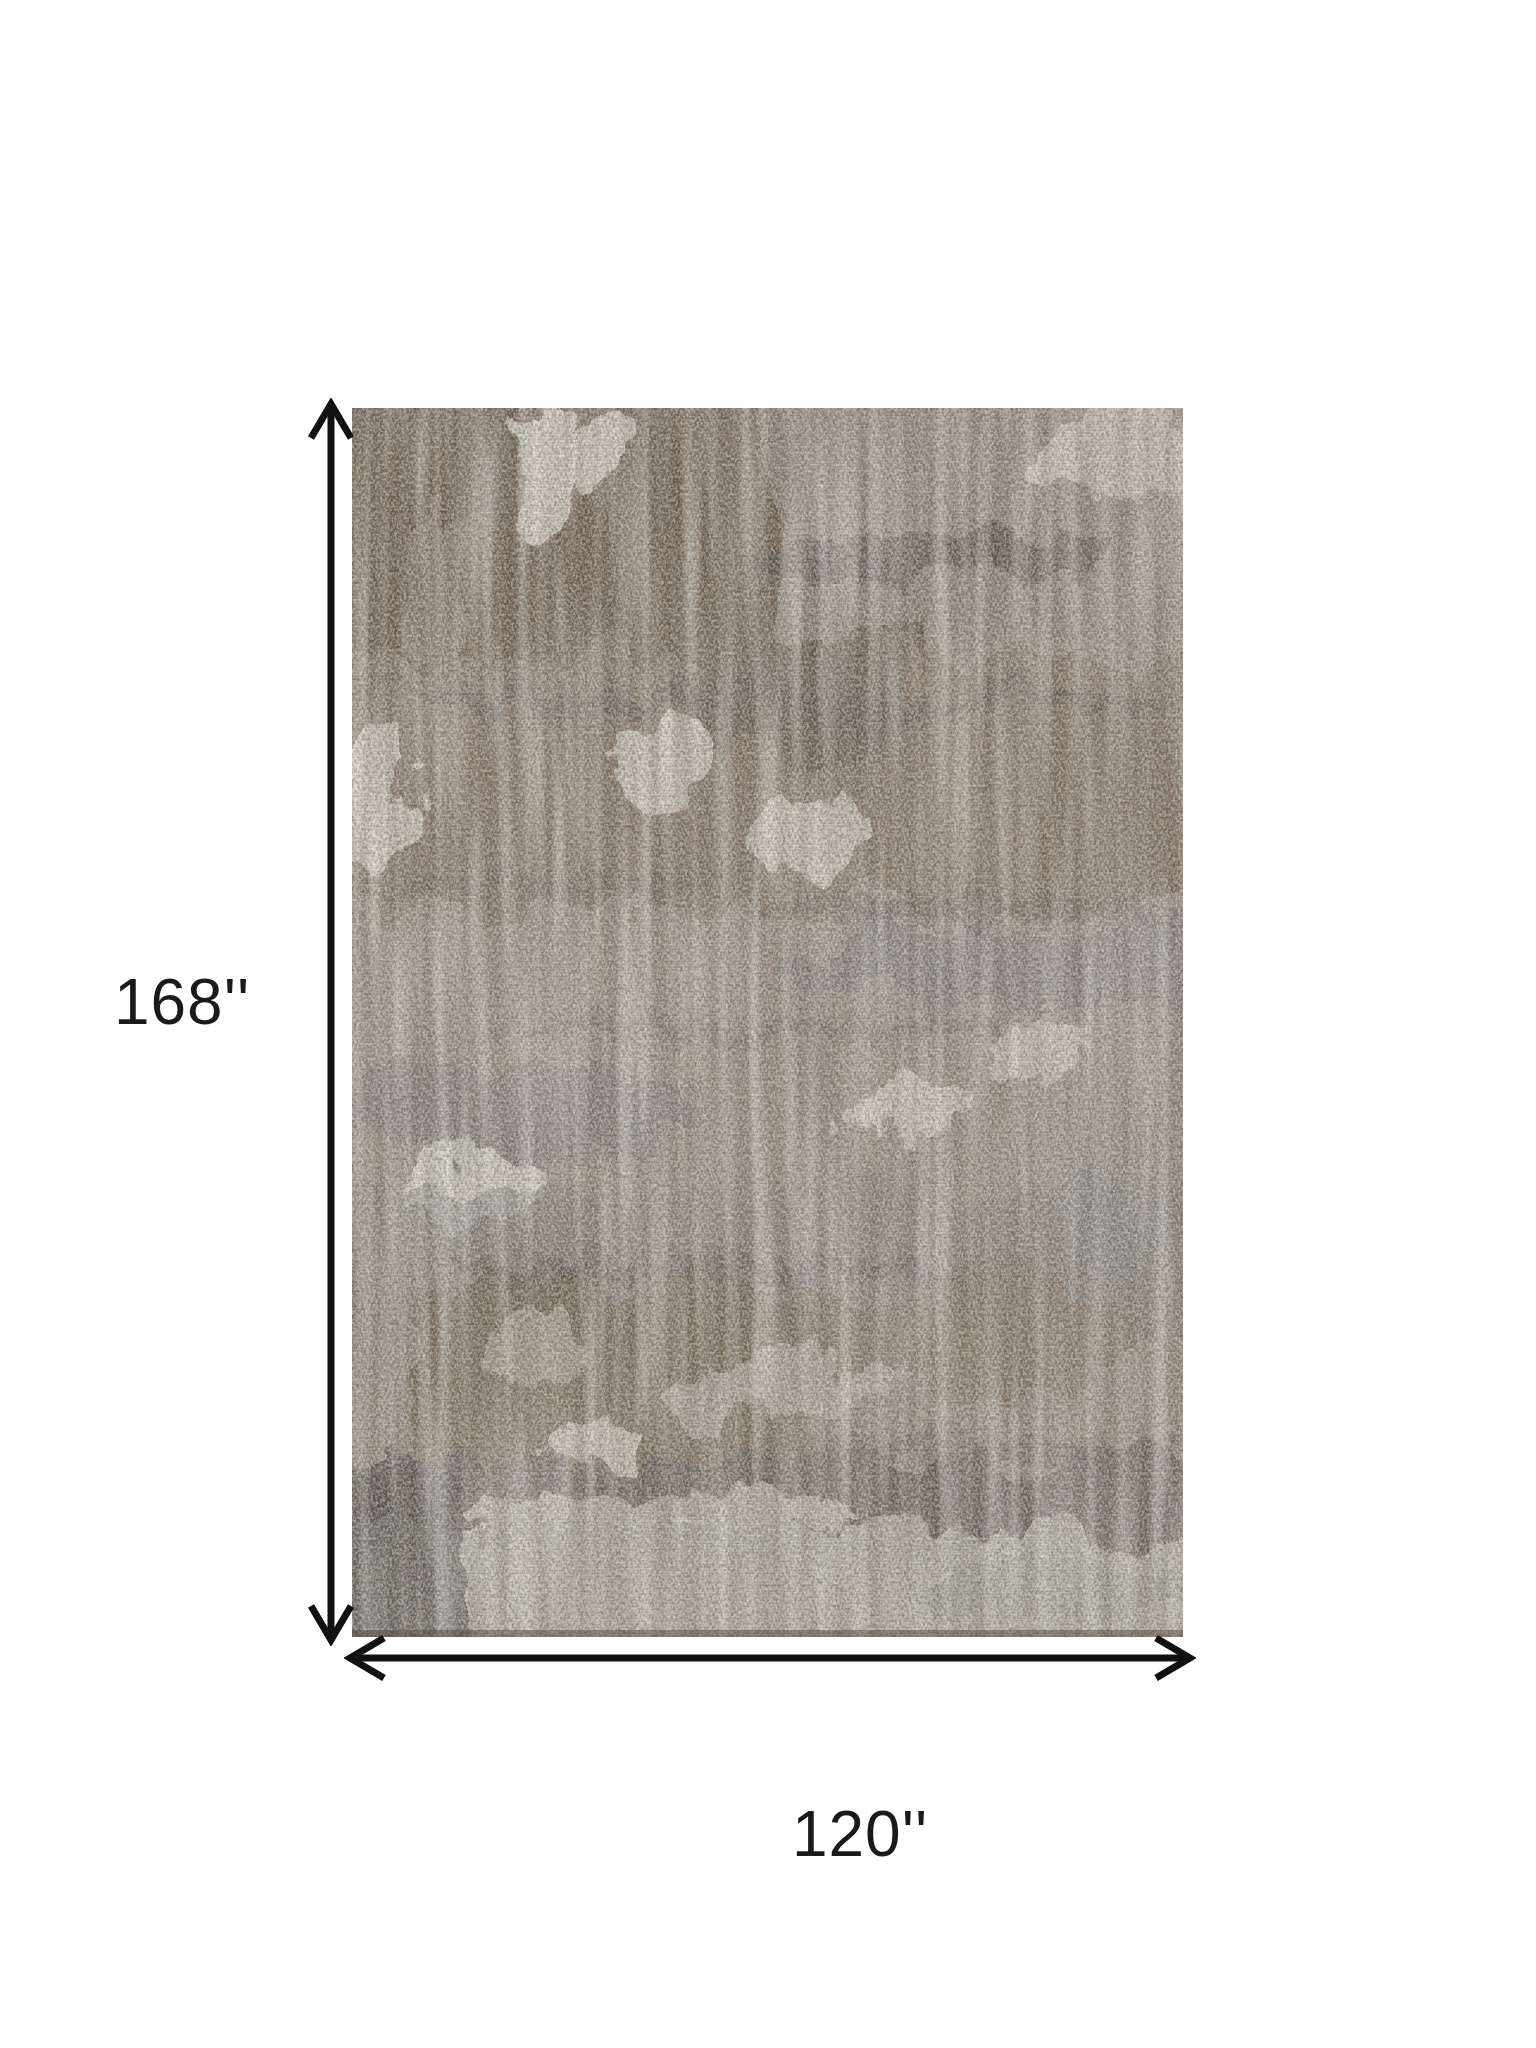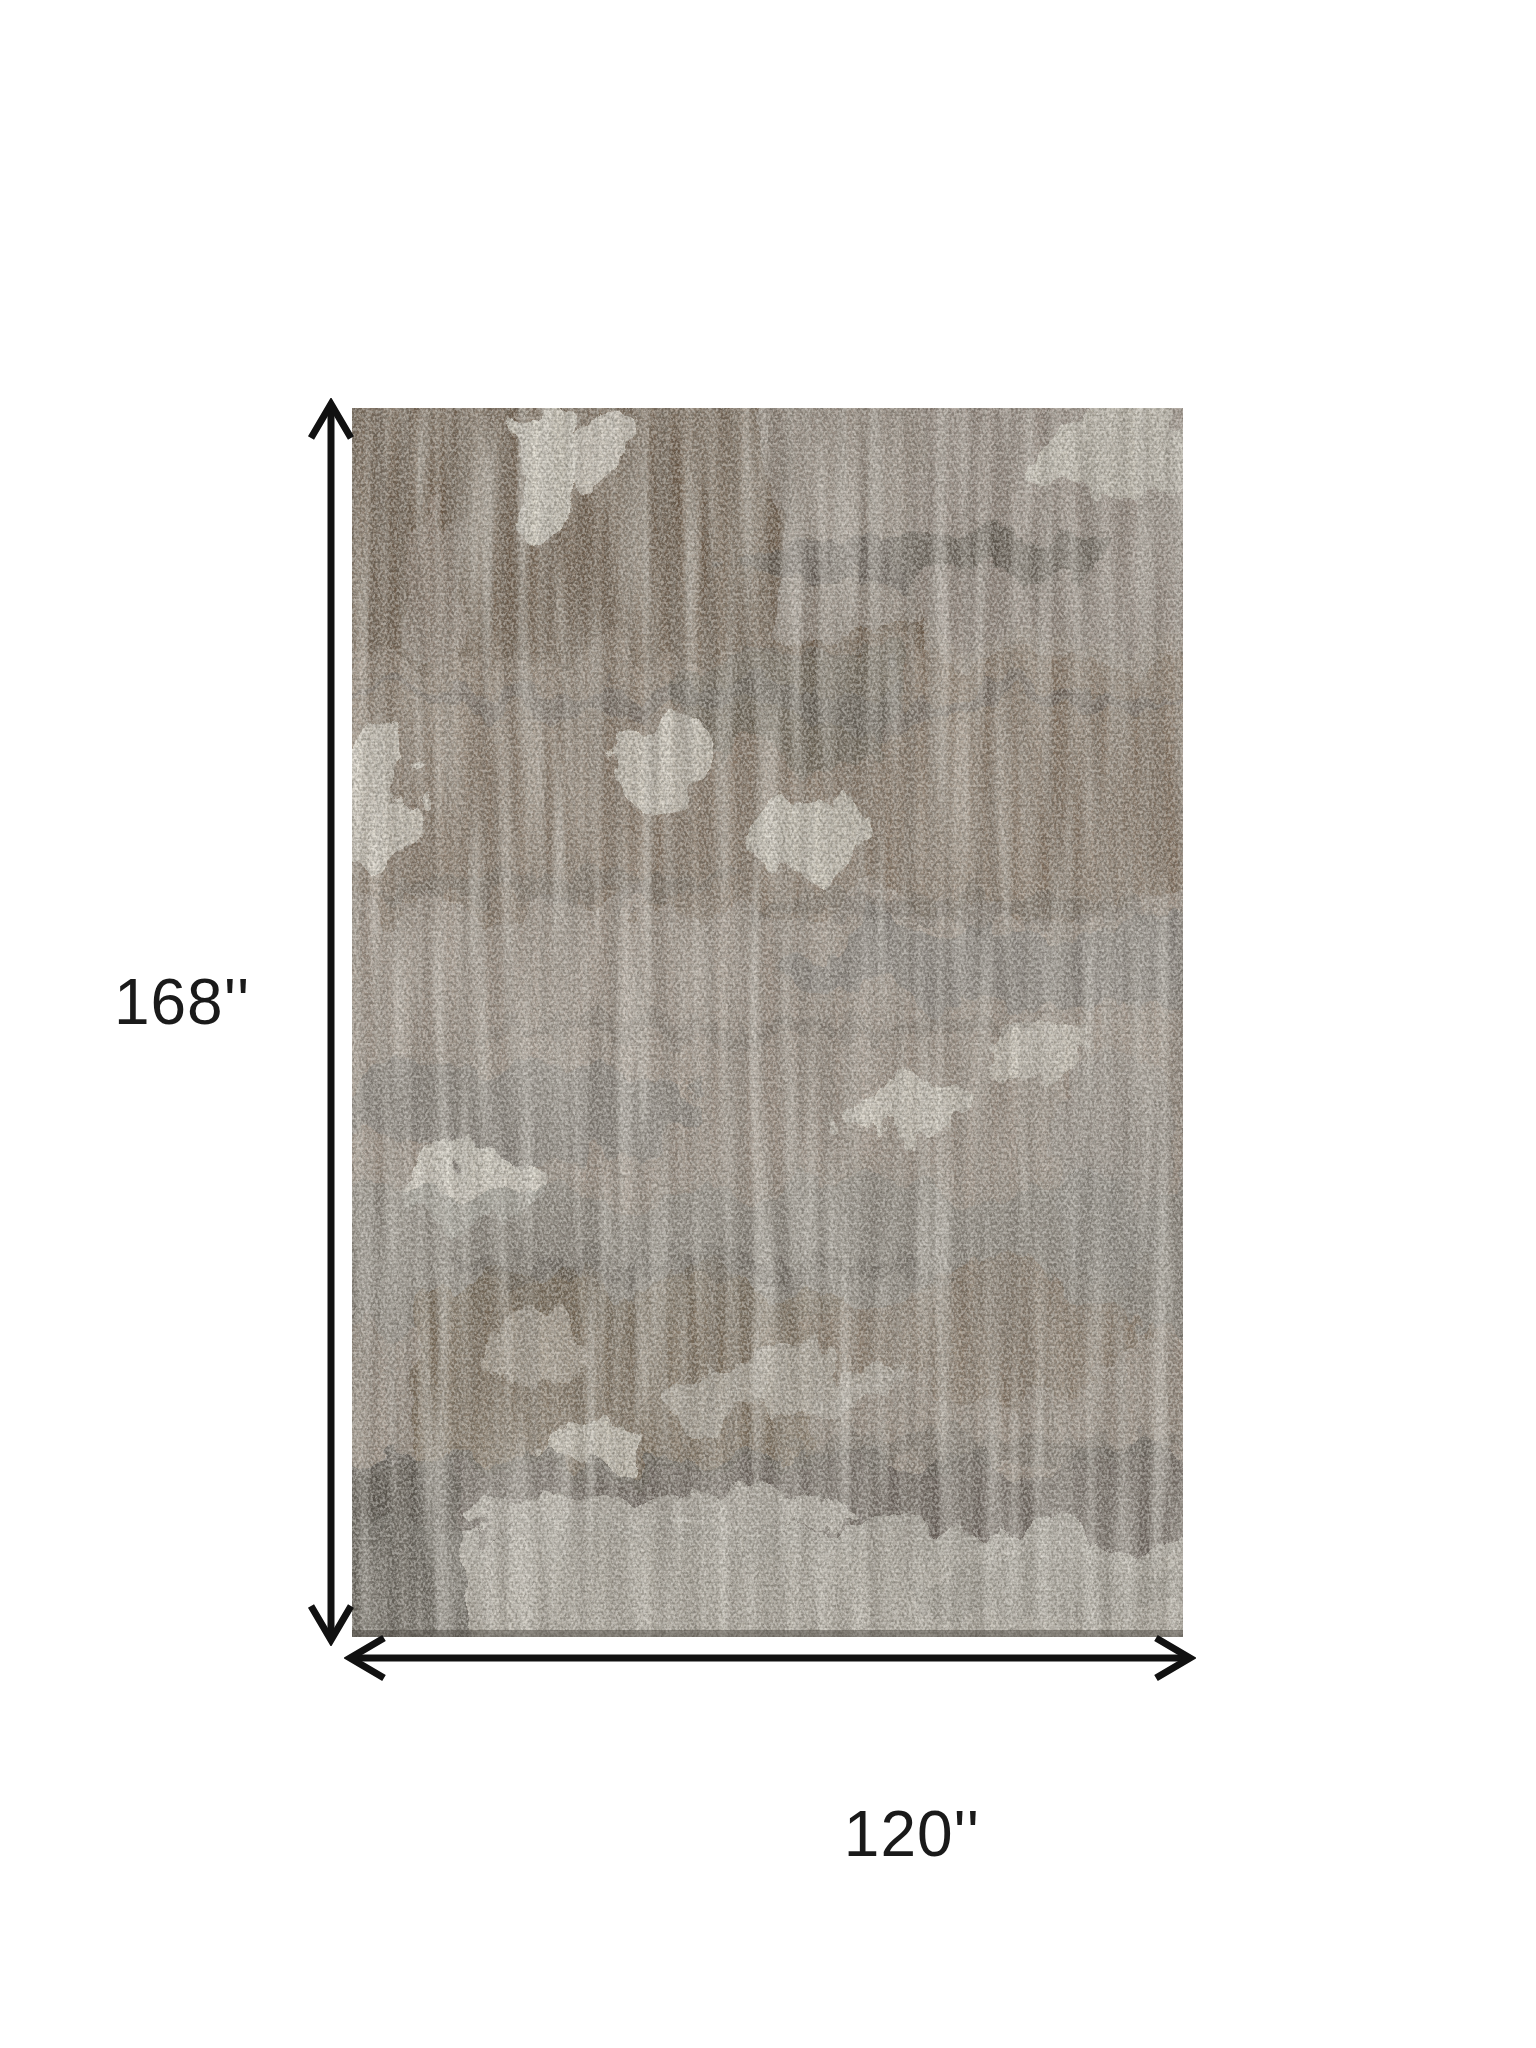--- a/index.html
+++ b/index.html
@@ -27,21 +27,21 @@
     stroke-linecap:butt;stroke-linejoin:miter;
   }
 
   
   .dim-label{
     position:absolute;color:#1a1a1a;
     font-size:64px;line-height:76px;letter-spacing:1px;
     text-align:center;white-space:nowrap;
   }
   .dim-label.height{left:62px;top:964px;width:240px;}
-  .dim-label.width{left:740px;top:1796px;width:240px;text-align:right;}
+  .dim-label.width{left:740px;top:1796px;width:240px;}
 </style>
 </head>
 <body>
 
 <div class="canvas">
 
   <figure class="rug">
     <svg viewBox="0 0 831 1229" preserveAspectRatio="none" xmlns="http://www.w3.org/2000/svg">
       <defs>
         <filter id="rough" x="-25%" y="-25%" width="150%" height="150%">

